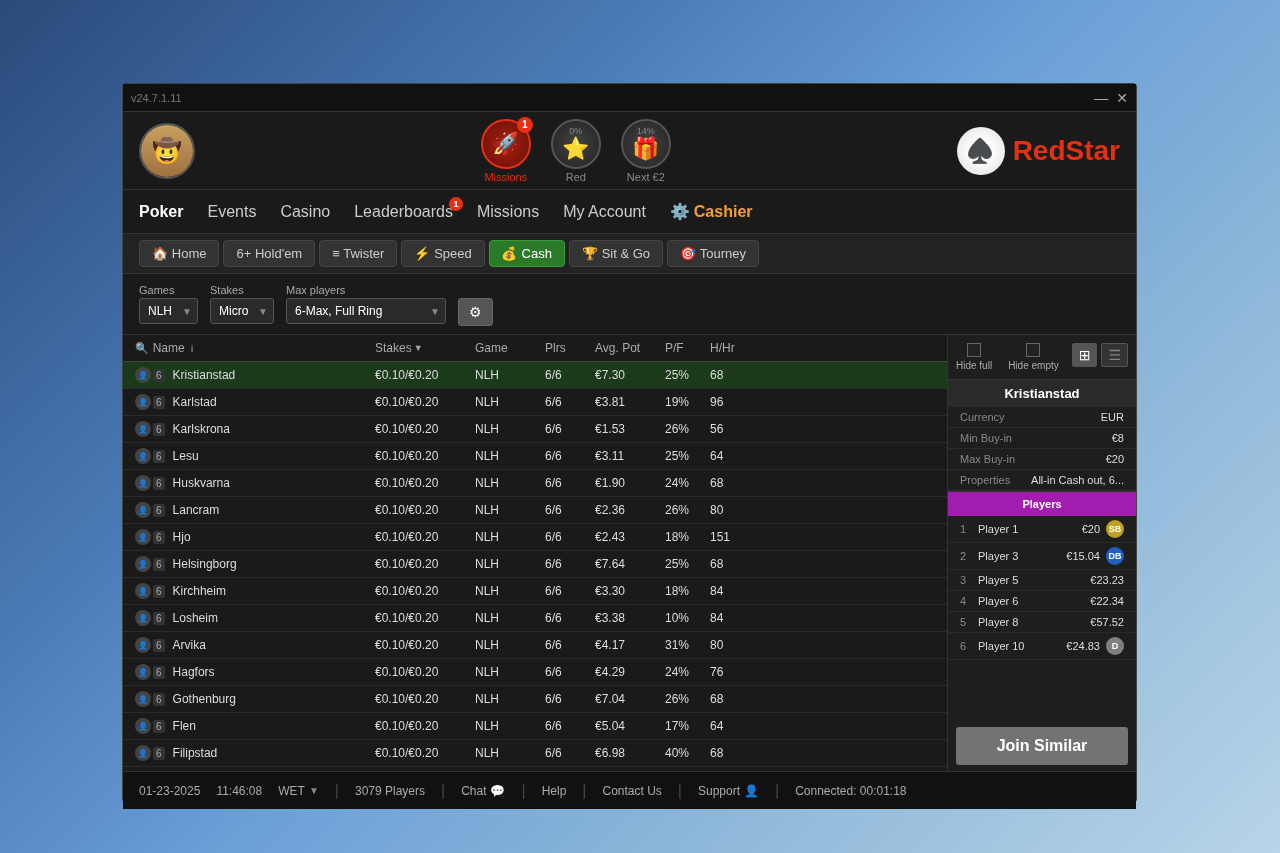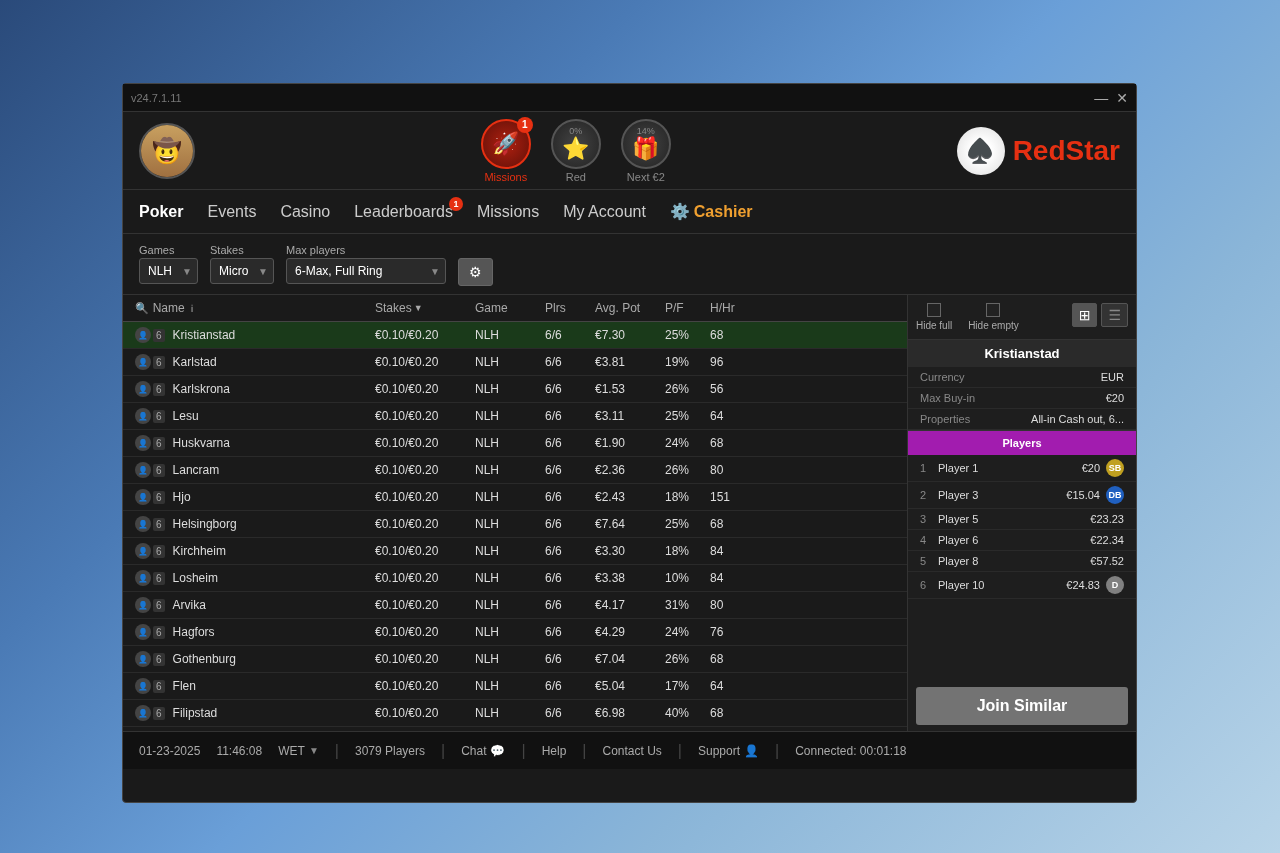--- a/index.html
+++ b/index.html
@@ -381,21 +381,21 @@
     .num-badge {
       background: #333;
       color: #aaa;
       font-size: 10px;
       padding: 1px 3px;
       border-radius: 2px;
       margin-right: 2px;
     }
 
     .right-panel {
-      width: 229px;
+      width: 189px;
       background: #1e1e1e;
       border-left: 1px solid #333;
       display: flex;
       flex-direction: column;
     }
 
     .right-panel-top {
       padding: 8px;
       display: flex;
       gap: 8px;
@@ -624,20 +624,29 @@
       Leaderboards
       <span class="nav-badge">1</span>
     </a>
     <a class="nav-item">Missions</a>
     <a class="nav-item">My Account</a>
     <a class="nav-item cashier">
       <span class="cashier-icon">⚙️</span>Cashier
     </a>
   </div>
 
+  <div class="sub-nav">
+    <button class="sub-nav-btn">🏠 Home</button>
+    <button class="sub-nav-btn">6+ Hold'em</button>
+    <button class="sub-nav-btn">≡ Twister</button>
+    <button class="sub-nav-btn">⚡ Speed</button>
+    <button class="sub-nav-btn active">💰 Cash</button>
+    <button class="sub-nav-btn">🏆 Sit &amp; Go</button>
+    <button class="sub-nav-btn">🎯 Tourney</button>
+  </div>
 
   <div class="filters-row">
     <div class="filter-group">
       <span class="filter-label">Games</span>
       <div class="select-wrapper">
         <select class="filter-select">
           <option>NLH</option>
         </select>
         <span class="select-arrow">▼</span>
       </div>
@@ -948,20 +957,24 @@
           <button class="view-btn">☰</button>
         </div>
       </div>
 
       <div class="table-detail">
         <div class="detail-title">Kristianstad</div>
         <div id="detail-rows">
             <div class="detail-row">
     <span class="detail-key">Currency</span>
     <span class="detail-val">EUR</span>
+  </div>
+            <div class="detail-row">
+    <span class="detail-key">Min Buy-in</span>
+    <span class="detail-val">€8</span>
   </div>
             <div class="detail-row">
     <span class="detail-key">Max Buy-in</span>
     <span class="detail-val">€20</span>
   </div>
             <div class="detail-row">
     <span class="detail-key">Properties</span>
     <span class="detail-val">All-in Cash out, 6...</span>
   </div>
           </div>

